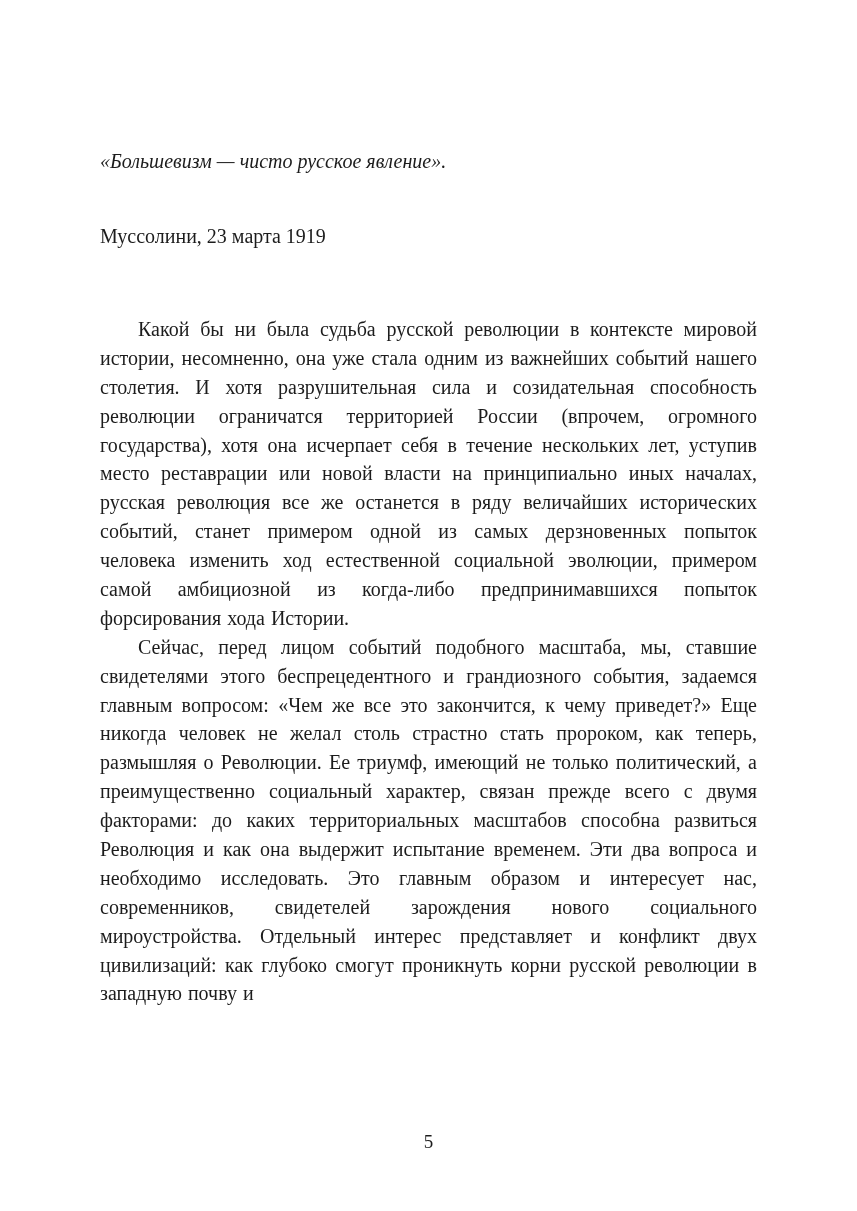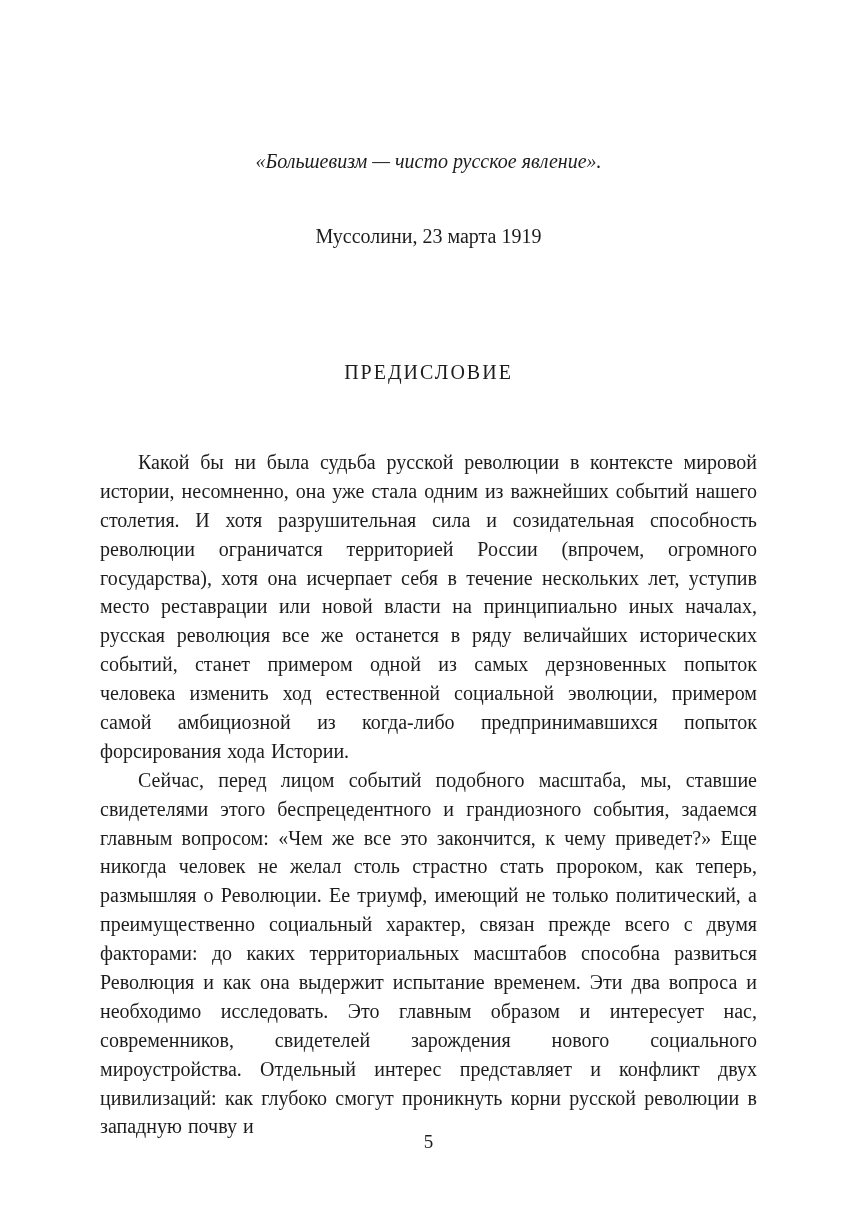--- a/index.html
+++ b/index.html
@@ -17,21 +17,21 @@
     .page {
       position: relative;
       width: 857px;
       height: 1211px;
       box-sizing: border-box;
       padding: 146px 100px 40px 100px;
       background: #ffffff;
       overflow: hidden;
     }
     .epigraph {
-      text-align: center;
+      text-align: left;
       font-size: 20px;
       line-height: 1.5;
     }
     .epigraph-quote {
       font-style: italic;
     }
     .epigraph-attribution {
       font-style: normal;
       margin-top: 45px;
     }
@@ -67,21 +67,20 @@
 </head>
 <body>
 
 <div class="page">
 
   <div class="epigraph">
     <div class="epigraph-quote">«Большевизм — чисто русское явление».</div>
     <div class="epigraph-attribution">Муссолини, 23 марта 1919</div>
   </div>
 
-  <h1 class="chapter-heading">ПРЕДИСЛОВИЕ</h1>
 
   <div class="body-text">
     <p>Какой бы ни была судьба русской революции в контексте мировой истории, несомненно, она уже стала одним из важнейших событий нашего столетия. И хотя разрушительная сила и созидательная способность революции ограничатся территорией России (впрочем, огромного государства), хотя она исчерпает себя в течение нескольких лет, уступив место реставрации или новой власти на принципиально иных началах, русская революция все же останется в ряду величайших исторических событий, станет примером одной из самых дерзновенных попыток человека изменить ход естественной социальной эволюции, примером самой амбициозной из когда-либо предпринимавшихся попыток форсирования хода Истории.</p>
     <p>Сейчас, перед лицом событий подобного масштаба, мы, ставшие свидетелями этого беспрецедентного и грандиозного события, задаемся главным вопросом: «Чем же все это закончится, к чему приведет?» Еще никогда человек не желал столь страстно стать пророком, как теперь, размышляя о Революции. Ее триумф, имеющий не только политический, а преимущественно социальный характер, связан прежде всего с двумя факторами: до каких территориальных масштабов способна развиться Революция и как она выдержит испытание временем. Эти два вопроса и необходимо исследовать. Это главным образом и интересует нас, современников, свидетелей зарождения нового социального мироустройства. Отдельный интерес представляет и конфликт двух цивилизаций: как глубоко смогут проникнуть корни русской революции в западную почву и</p>
   </div>
 
   <div class="page-number">5</div>
 
 </div>
 

